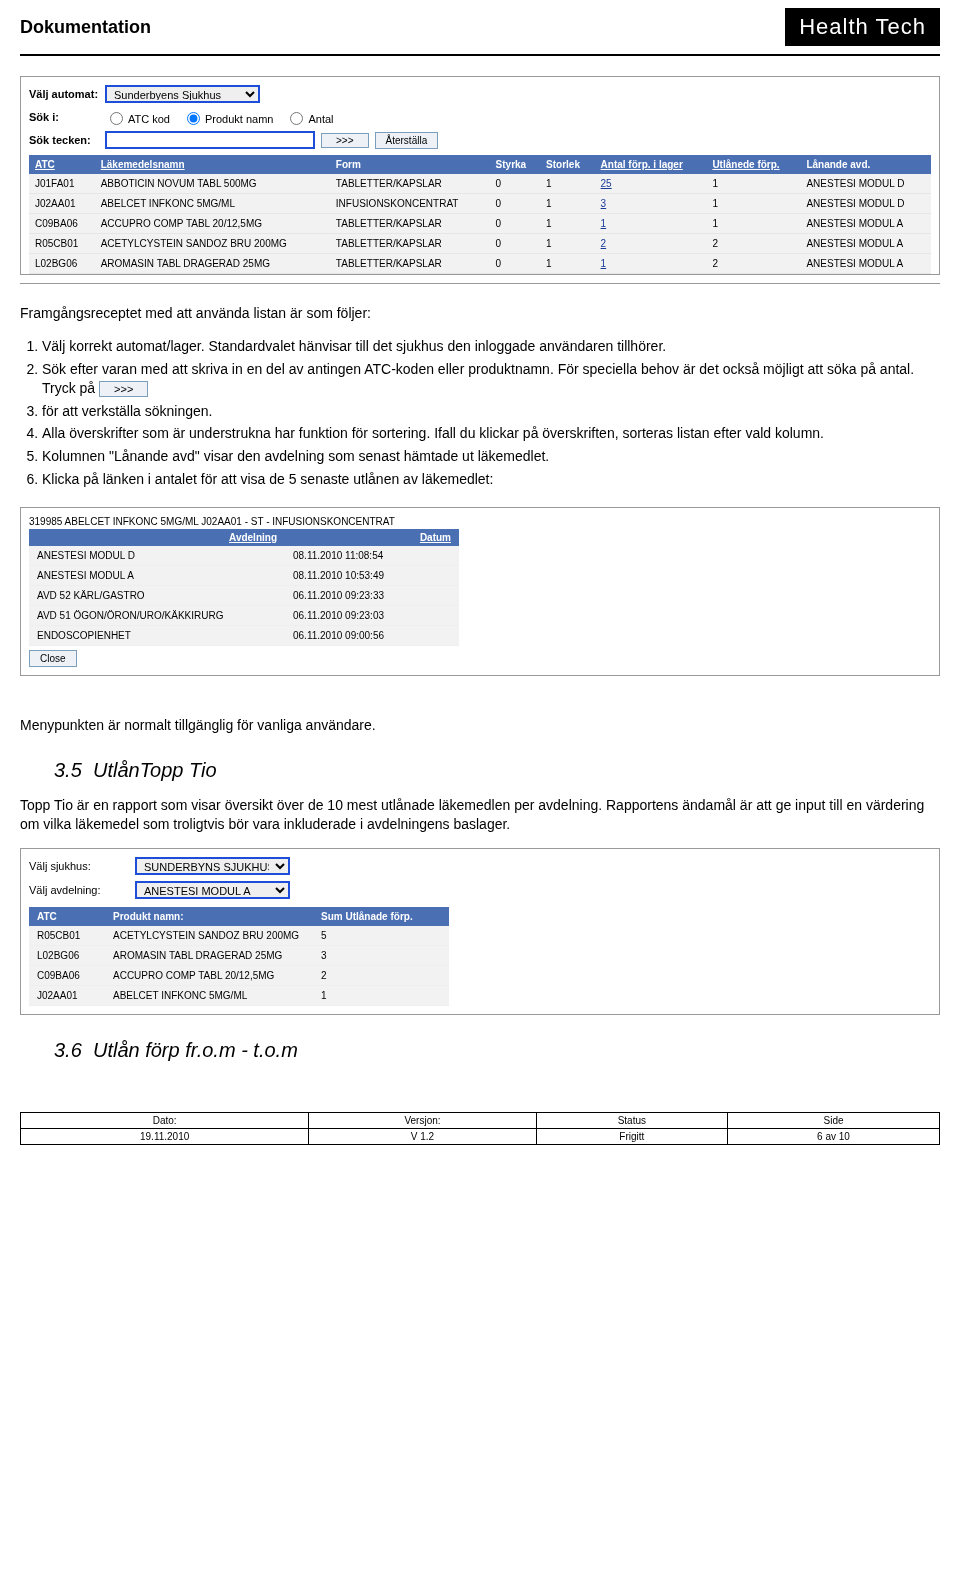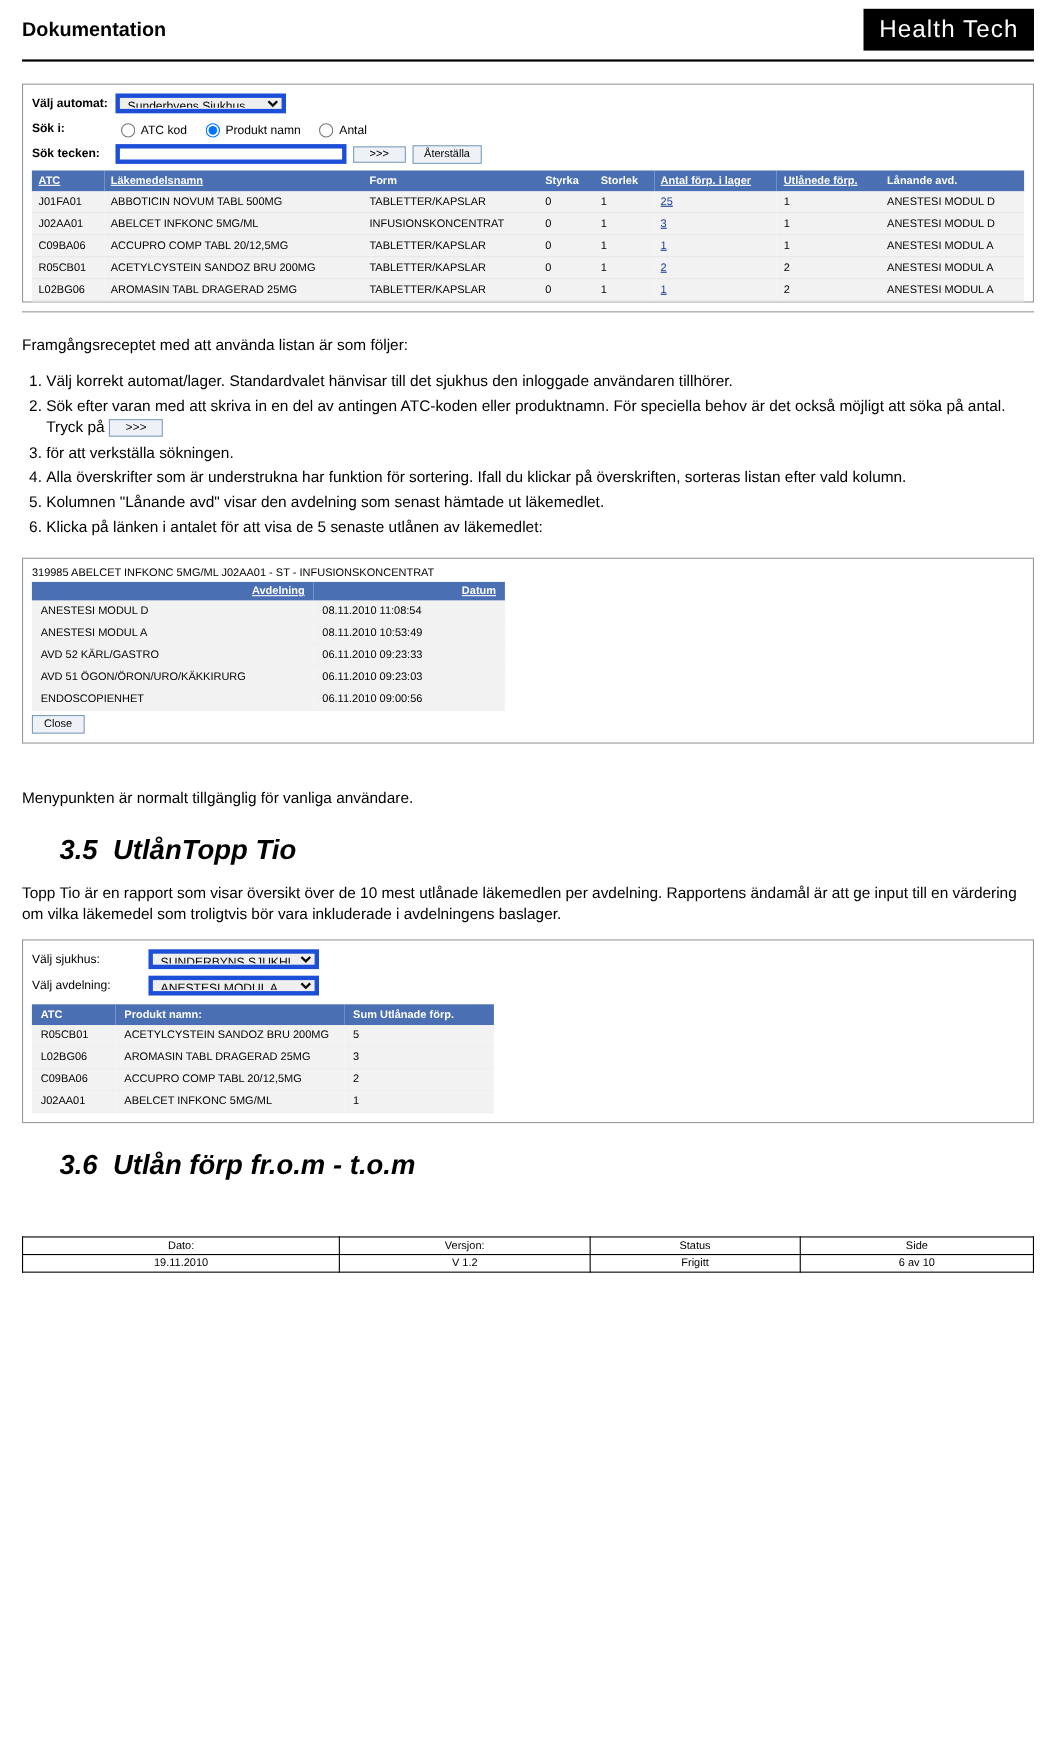--- a/index.html
+++ b/index.html
@@ -3,42 +3,42 @@
 <meta charset="utf-8">
 <style>
 body{margin:0;font-family:Verdana,Arial,sans-serif;font-size:12px;color:#000;background:#fff}
 .page{width:920px;margin:0 auto;padding:8px}
 .hdr{display:flex;justify-content:space-between;align-items:center;border-bottom:2px solid #000;padding-bottom:8px;margin-bottom:20px}
 .hdr-title{font-size:18px;font-weight:bold}
 .brand{background:#000;color:#fff;padding:6px 14px;font-size:22px;font-family:Arial,sans-serif;letter-spacing:1px}
 .app-box{border:1px solid #999;padding:8px 8px 0 8px;margin:10px 0 4px 0;font-size:11px}
 .row{display:flex;align-items:center;margin-bottom:6px;gap:6px}
 .lbl{font-weight:bold;width:70px}
-select,input[type=text]{border:4px solid #1d4ed8;font-size:11px;padding:1px 3px;height:18px;box-sizing:border-box}
+select,input[type=text]{border:2px solid #1d4ed8;font-size:11px;padding:1px 3px;height:18px;box-sizing:border-box}
 .select-wide{width:155px}
 .txt-wide{width:210px}
 .btn{border:1px solid #7b9ebd;background:#eef2f7;font-size:10px;padding:2px 10px;cursor:pointer}
 .btn-go{padding:1px 14px}
 .radio-lbl{display:inline-flex;align-items:flex-end;gap:2px;margin-right:6px}
 table.grid{width:100%;border-collapse:collapse;font-size:10px}
 table.grid th{background:#4a6fb3;color:#fff;text-align:left;padding:4px 6px;font-weight:bold;text-decoration:underline}
 table.grid th.nou{text-decoration:none}
 table.grid td{padding:4px 6px;border-bottom:1px solid #e6e6e6;vertical-align:middle;background:#f2f2f2}
 table.grid td a{color:#1a3c99;text-decoration:underline}
 .hr-thin{border:none;border-top:1px solid #999;margin:8px 0 20px 0}
 .body-text{font-family:Verdana,Arial,sans-serif;font-size:14px;line-height:1.35}
 ol.inst{margin:4px 0 18px 22px;padding:0}
 ol.inst li{margin-bottom:4px}
 .btn-inline{display:inline-block;border:1px solid #7b9ebd;background:#eef2f7;padding:0 14px;font-size:11px;vertical-align:middle}
 .sub-box{border:1px solid #999;padding:8px;margin:4px 0;font-size:11px}
 .sub-title{font-weight:bold;margin-bottom:2px}
 table.sub{font-size:10px;border-collapse:collapse}
 table.sub th{background:#4a6fb3;color:#fff;text-align:right;padding:3px 8px;text-decoration:underline}
 table.sub td{padding:4px 8px;background:#f2f2f2;border-bottom:1px solid #eee}
-.sec-head{font-size:25px;font-weight:bold;font-style:italic;font-family:Arial,sans-serif;margin:24px 0 10px 34px}
+.sec-head{font-size:20px;font-weight:normal;font-style:italic;font-family:Arial,sans-serif;margin:24px 0 10px 34px}
 .top-box{border:1px solid #999;padding:8px;font-size:11px;margin-top:6px}
 table.top{font-size:10px;border-collapse:collapse;margin-top:8px}
 table.top th{background:#4a6fb3;color:#fff;text-align:left;padding:4px 8px;font-weight:bold}
 table.top td{padding:4px 8px;background:#f2f2f2;border-bottom:1px solid #eee}
 .ftr{margin-top:50px}
 .ftr table{width:100%;border-collapse:collapse;font-size:10px}
 .ftr td{border:1px solid #000;padding:2px 6px;text-align:center}
 </style>
 </head>
 <body>

